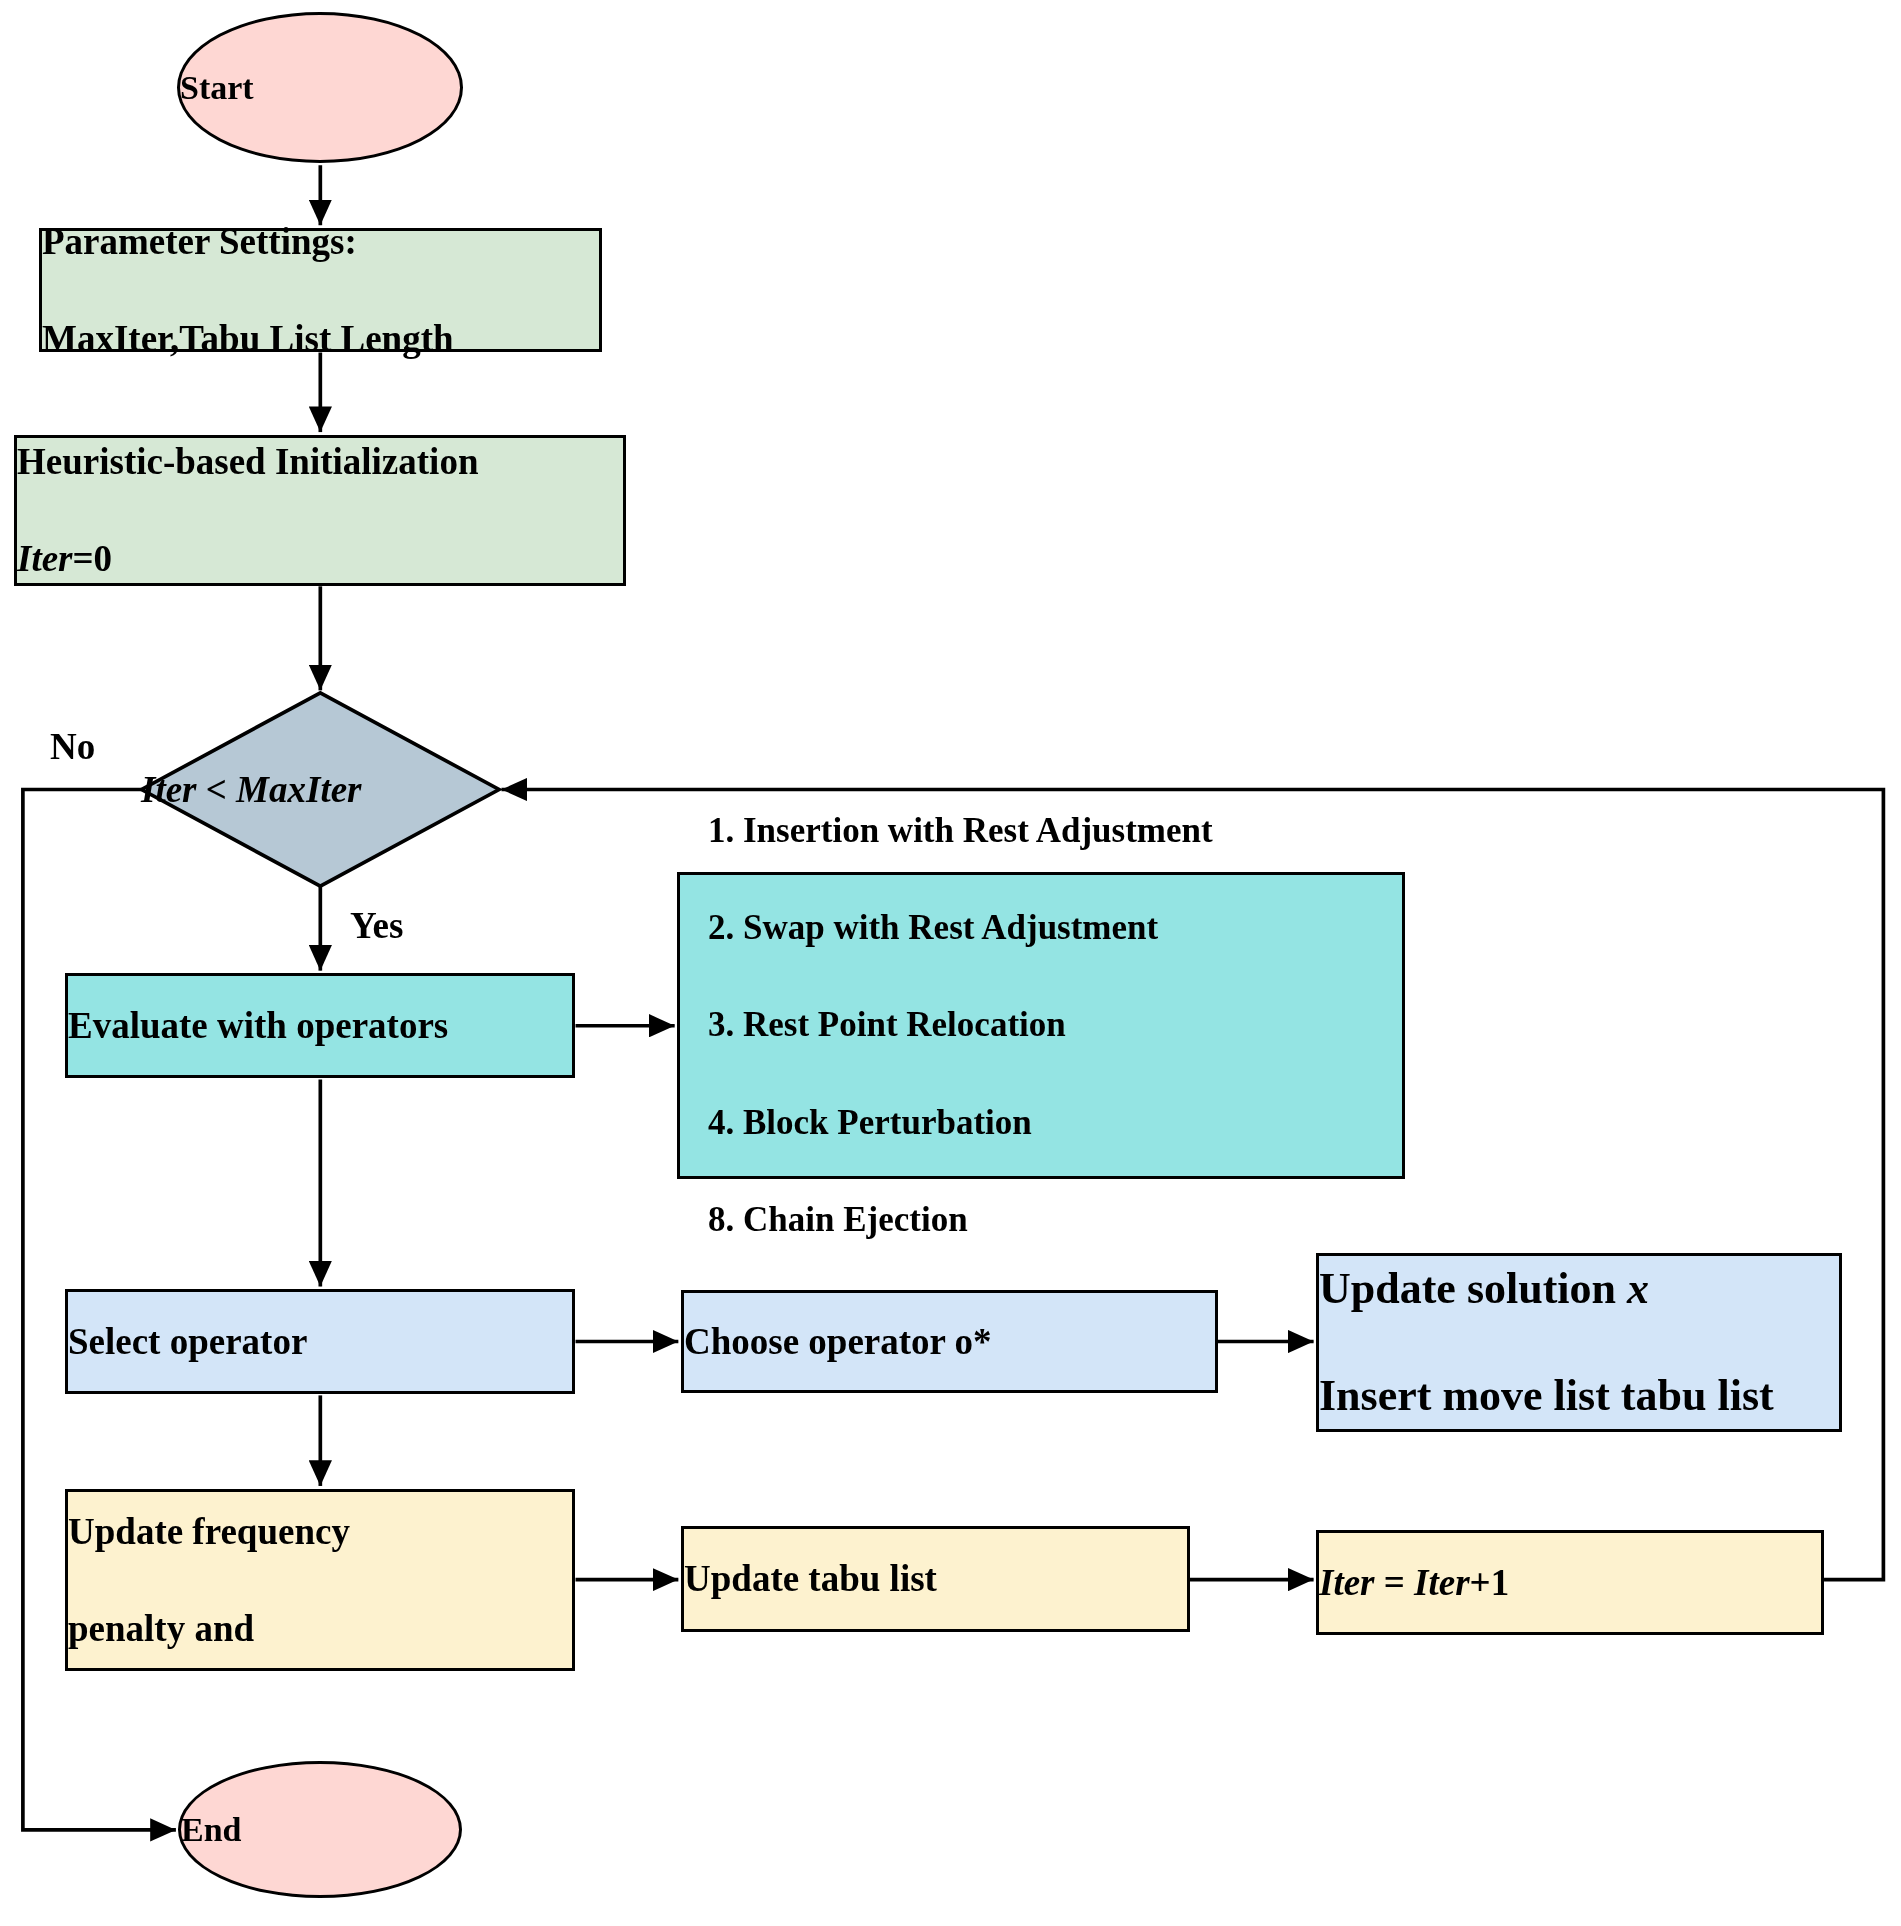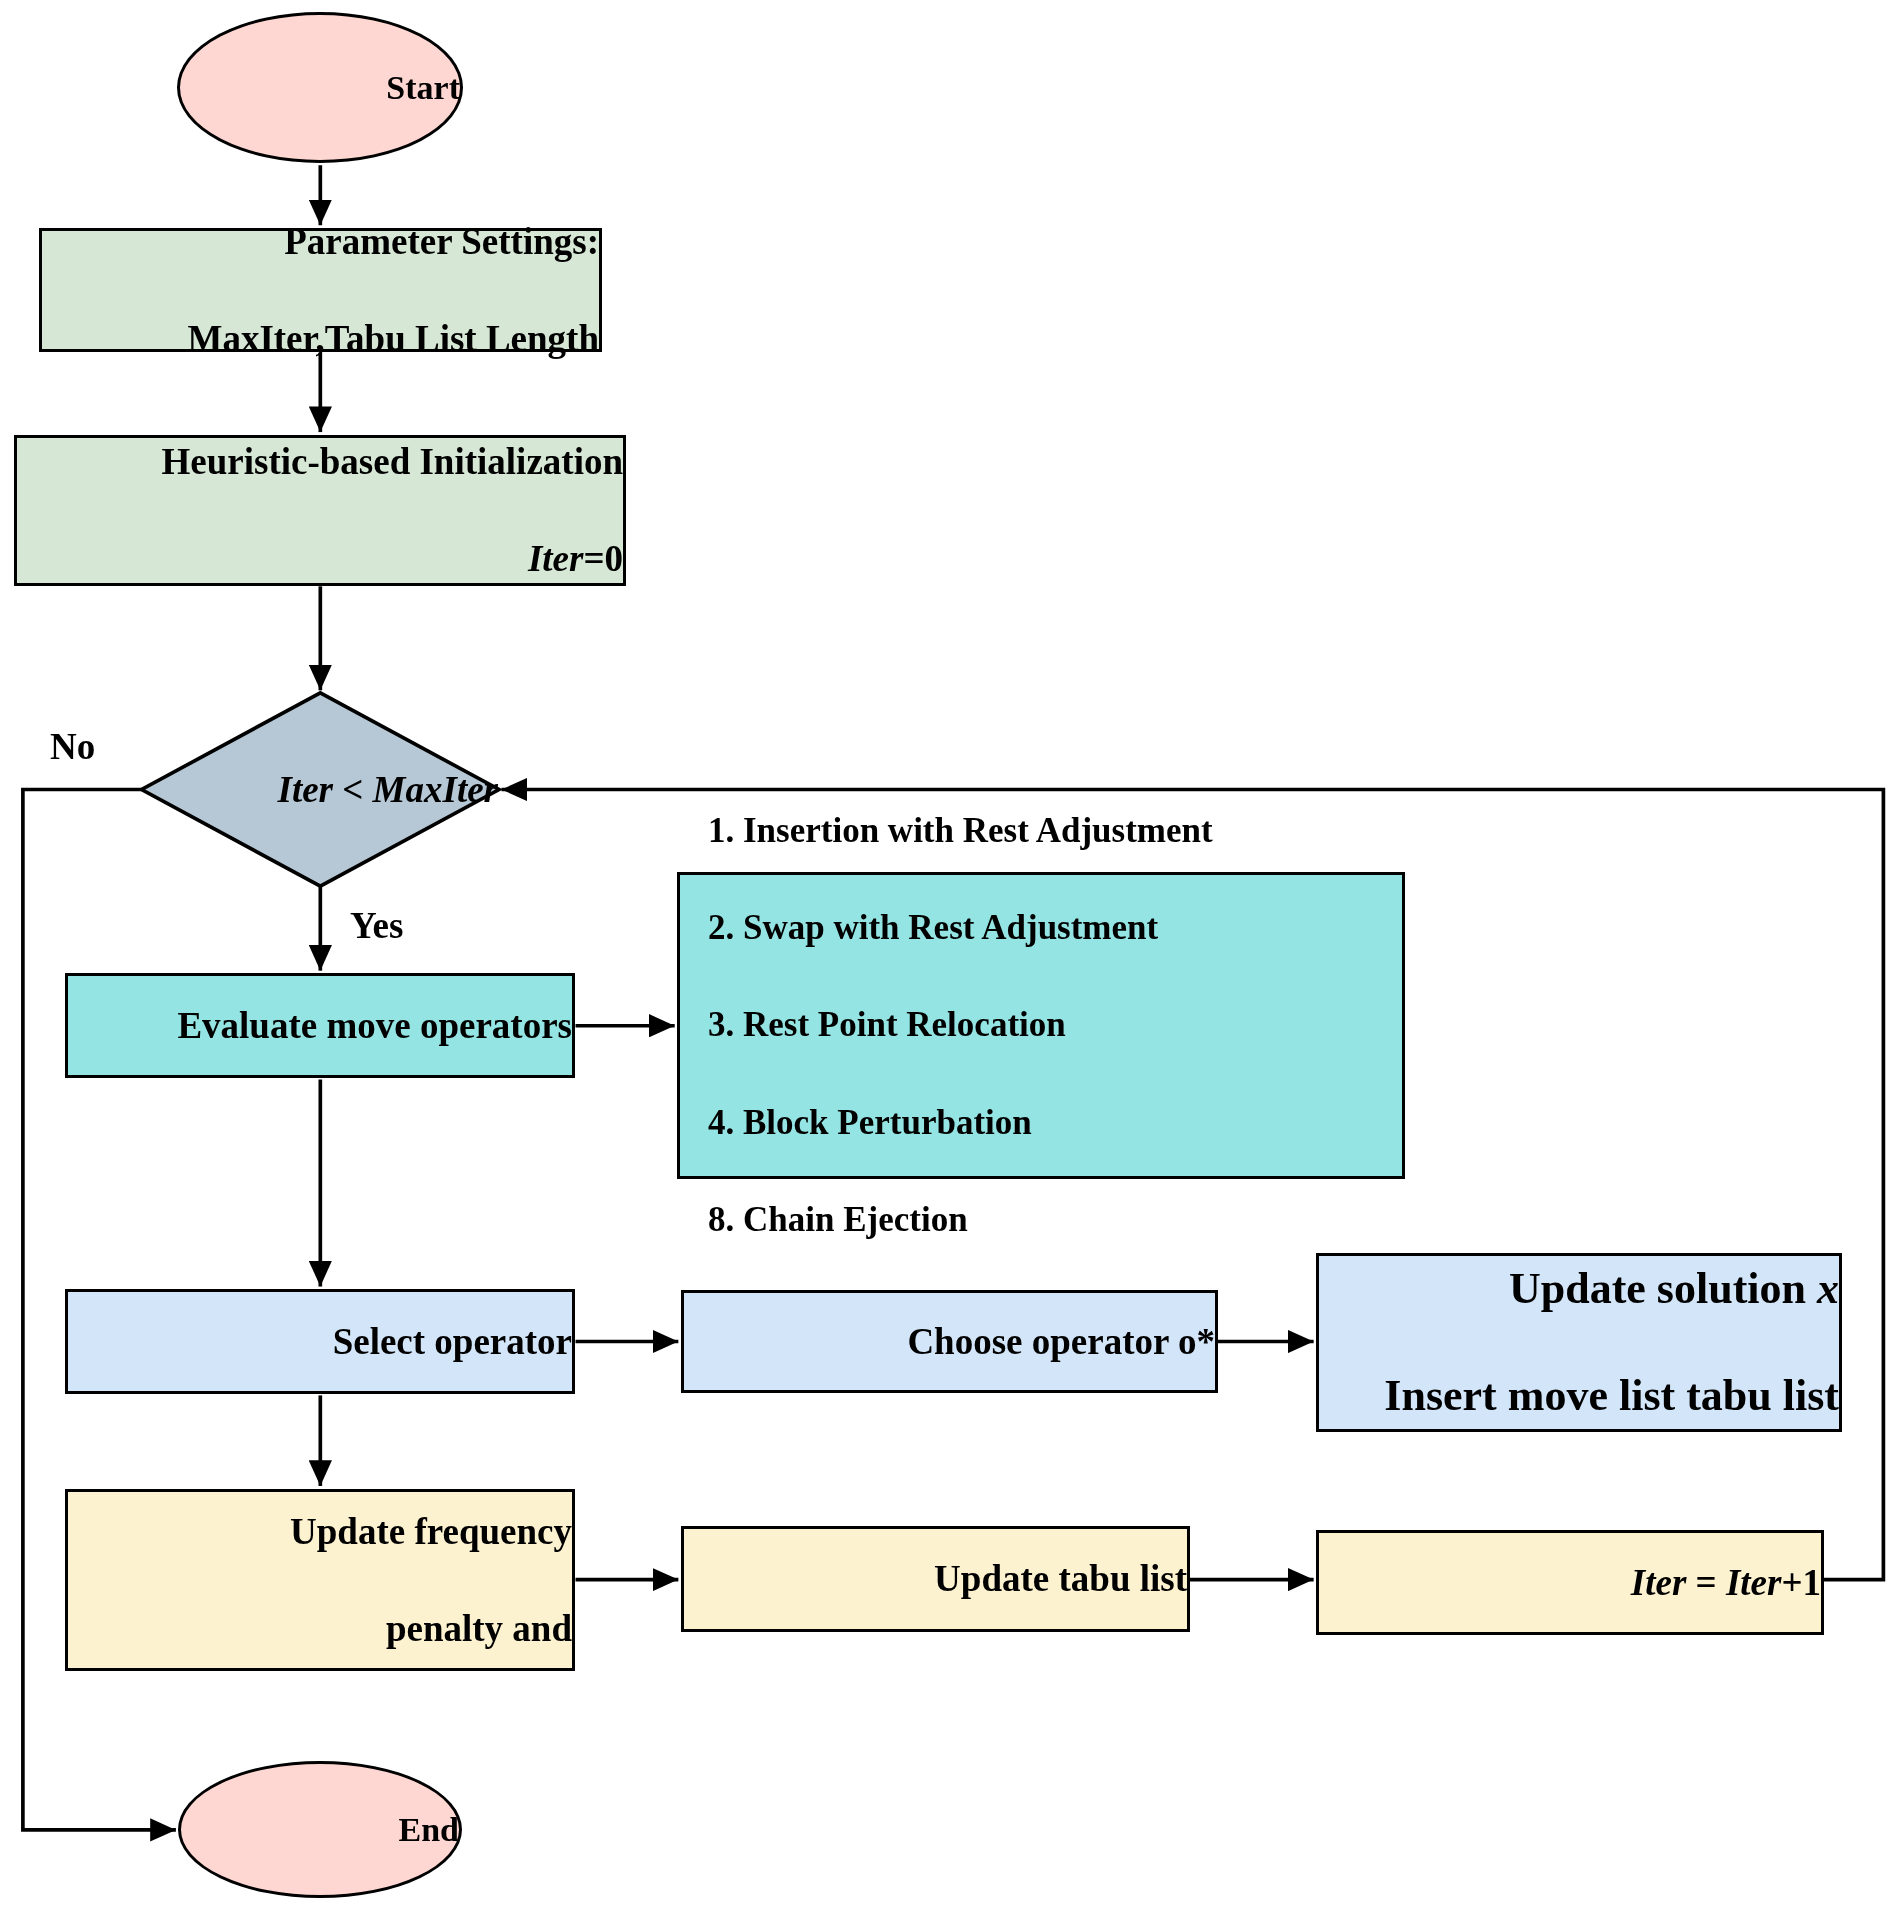--- a/index.html
+++ b/index.html
@@ -8,21 +8,21 @@
     width:1902px;height:1926px;
     background:#ffffff;
     font-family:"Liberation Serif","DejaVu Serif",serif;
     font-weight:bold;
     color:#000000;
   }
   #wires{position:absolute;left:0;top:0;width:1902px;height:1926px;}
   .node{
     position:absolute;
     display:flex;flex-direction:column;
-    align-items:flex-end;justify-content:center;
+    align-items:flex-start;justify-content:center;
     text-align:center;
     box-sizing:border-box;
     line-height:1.45;
   }
   .rect{border:3.7px solid #000000;gap:43px;}
   .terminal{
     border:3.7px solid #000000;border-radius:50%;
     background:#fed7d3;font-size:34px;
   }
   .setup{background:#d6e8d5;font-size:37px;}
@@ -83,21 +83,21 @@
   </div>
 
   <div class="node decision-text" style="left:141px;top:693px;width:357px;height:193px;">
     <span>Iter &lt; MaxIter</span>
   </div>
 
   <div class="edge-label" style="left:50px;top:728px;">No</div>
   <div class="edge-label" style="left:350px;top:907px;">Yes</div>
 
   <div class="node rect op" style="left:65px;top:973px;width:510px;height:105px;">
-    <span>Evaluate move operators</span>
+    <span>Evaluate with operators</span>
   </div>
 
   <div class="node rect oplist" style="left:677px;top:872px;width:728px;height:307px;">
     <span>1. Insertion with Rest Adjustment</span>
     <span>2. Swap with Rest Adjustment</span>
     <span>3. Rest Point Relocation</span>
     <span>4. Block Perturbation</span>
     <span>8. Chain Ejection</span>
   </div>
 

